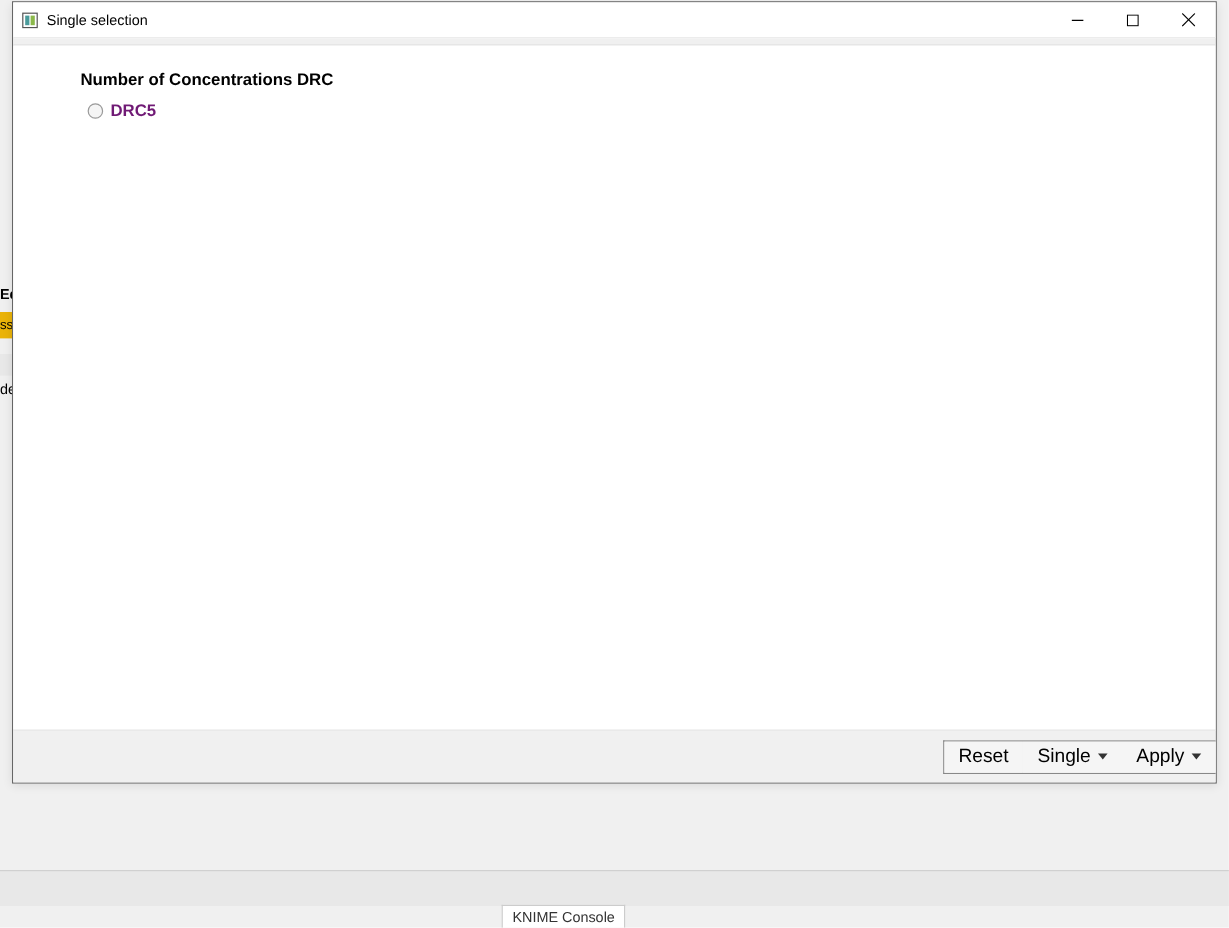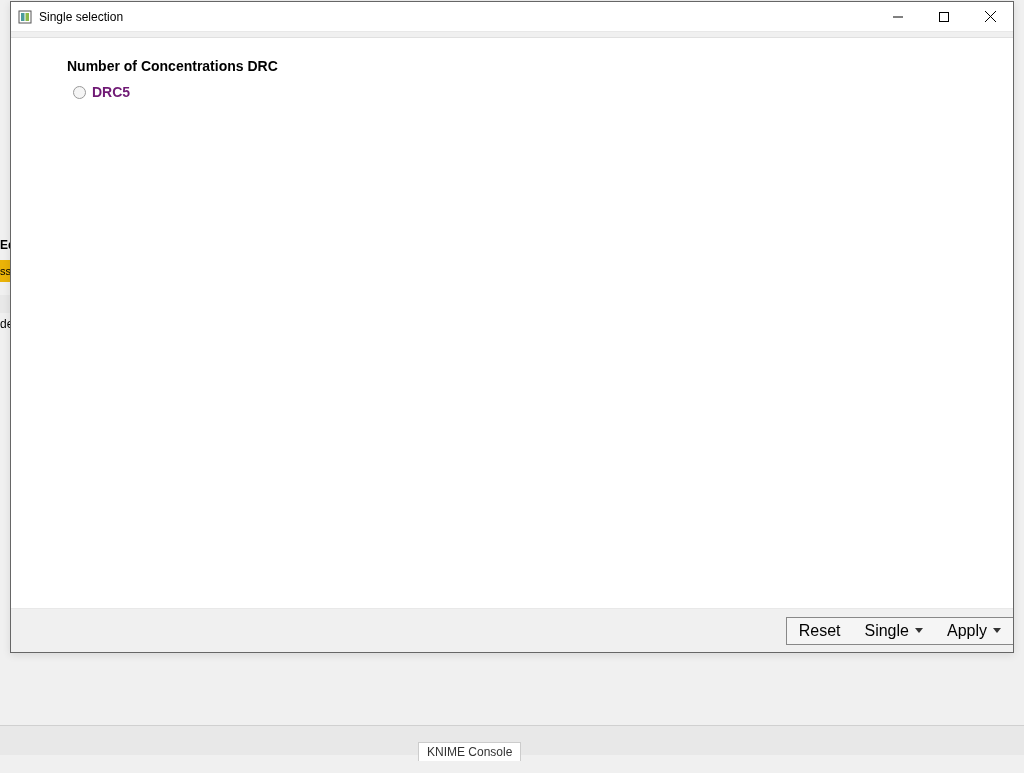--- a/index.html
+++ b/index.html
@@ -46,21 +46,21 @@
     .bg-text-2 {
       position: absolute;
       left: 0;
       top: 317px;
       font-size: 12px;
       color: #000;
     }
     .bg-tab {
       position: absolute;
       left: 418px;
-      bottom: 12px;
+      bottom: 0;
       font-size: 12px;
       color: #333;
       background: #fff;
       padding: 2px 8px;
       border-top: 1px solid #ccc;
       border-left: 1px solid #ccc;
       border-right: 1px solid #ccc;
     }
     .bg-bottom-bar {
       position: absolute;

